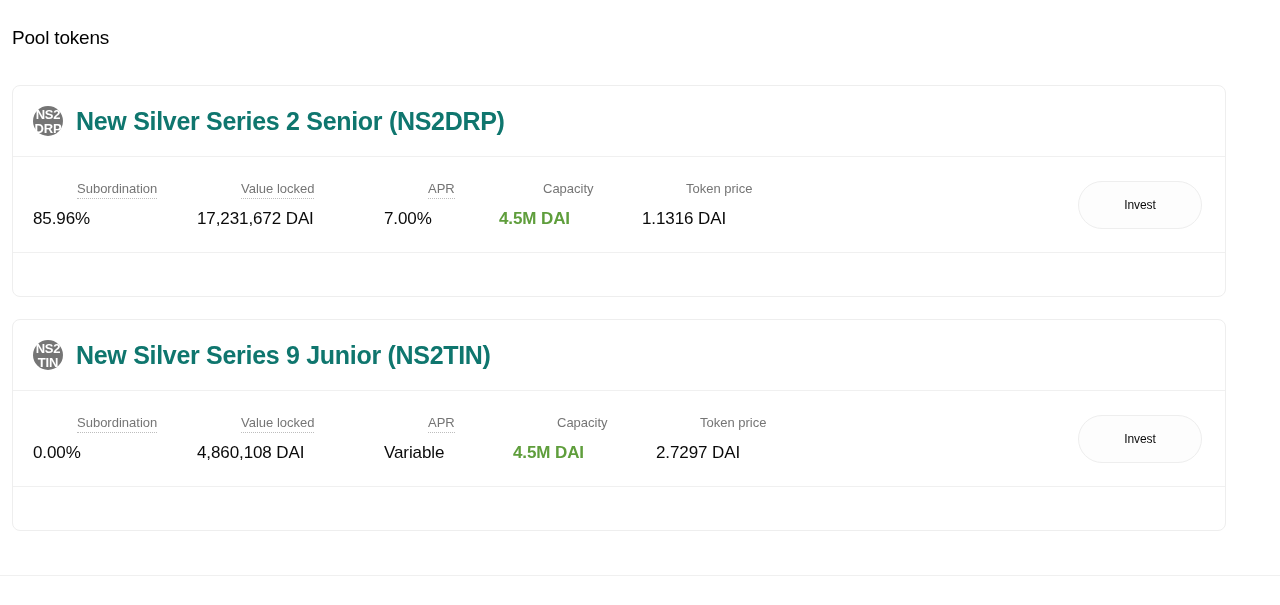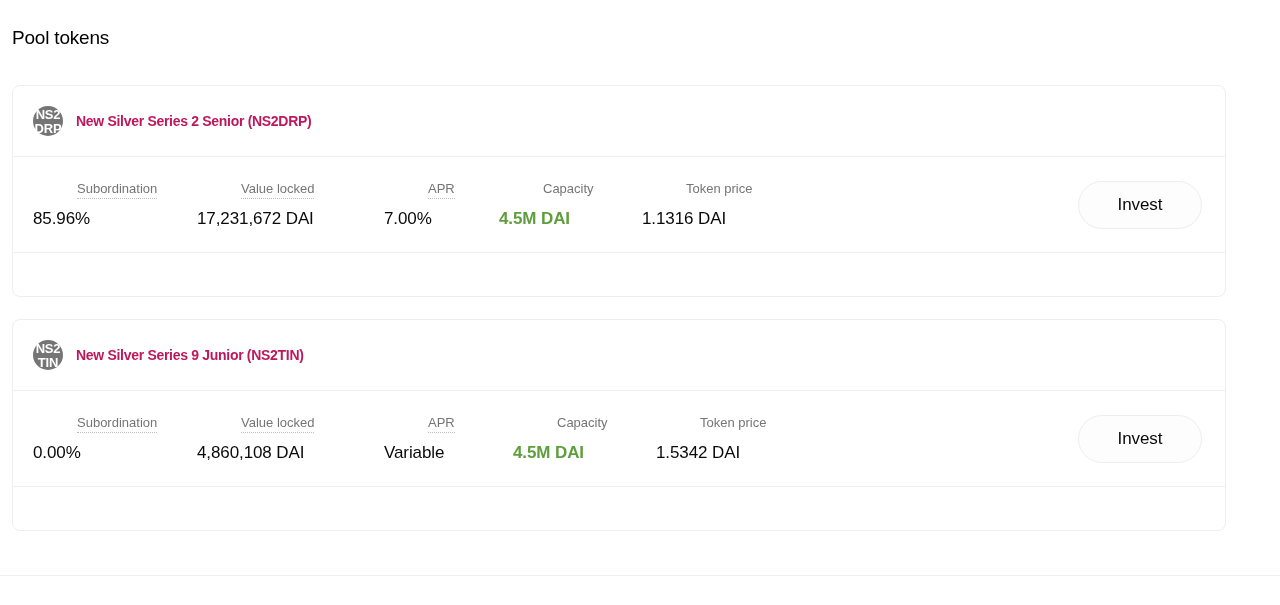--- a/index.html
+++ b/index.html
@@ -75,24 +75,24 @@
   .token-icon .ti-bot {
     font-size: 13px;
     font-weight: 700;
     letter-spacing: -0.2px;
     display: block;
   }
   .token-icon .ti-top { margin-bottom: 1px; }
 
   .card-title {
     margin-left: 13px;
-    font-size: 14px;
+    font-size: 25px;
     font-weight: 700;
     letter-spacing: -0.3px;
-    color: #be185d;
+    color: #0f766e;
     white-space: nowrap;
   }
 
   .card-body {
     position: relative;
     height: 96px;
     box-sizing: border-box;
     border-bottom: 1px solid #f0f0f0;
   }
 
@@ -137,21 +137,21 @@
   .invest-button {
     position: absolute;
     right: 23px;
     top: 24px;
     width: 124px;
     height: 48px;
     border-radius: 24px;
     border: 1px solid #eeeeee;
     background: #fdfdfd;
     color: #0a0a0a;
-    font-size: 17px;
+    font-size: 12px;
     font-family: "Liberation Sans", sans-serif;
     letter-spacing: -0.1px;
     cursor: pointer;
     padding: 0;
     display: flex;
     align-items: center;
     justify-content: center;
   }
 
   .card-footer {
@@ -248,21 +248,21 @@
           <div class="metric-value">Variable</div>
         </div>
 
         <div class="metric" style="left:500px;">
           <div class="metric-label no-hint">Capacity</div>
           <div class="metric-value accent">4.5M DAI</div>
         </div>
 
         <div class="metric" style="left:643px;">
           <div class="metric-label no-hint">Token price</div>
-          <div class="metric-value">1.5342 DAI</div>
+          <div class="metric-value">2.7297 DAI</div>
         </div>
 
       </div>
 
       <button class="invest-button">Invest</button>
     </div>
 
     <div class="card-footer"></div>
   </div>
 

